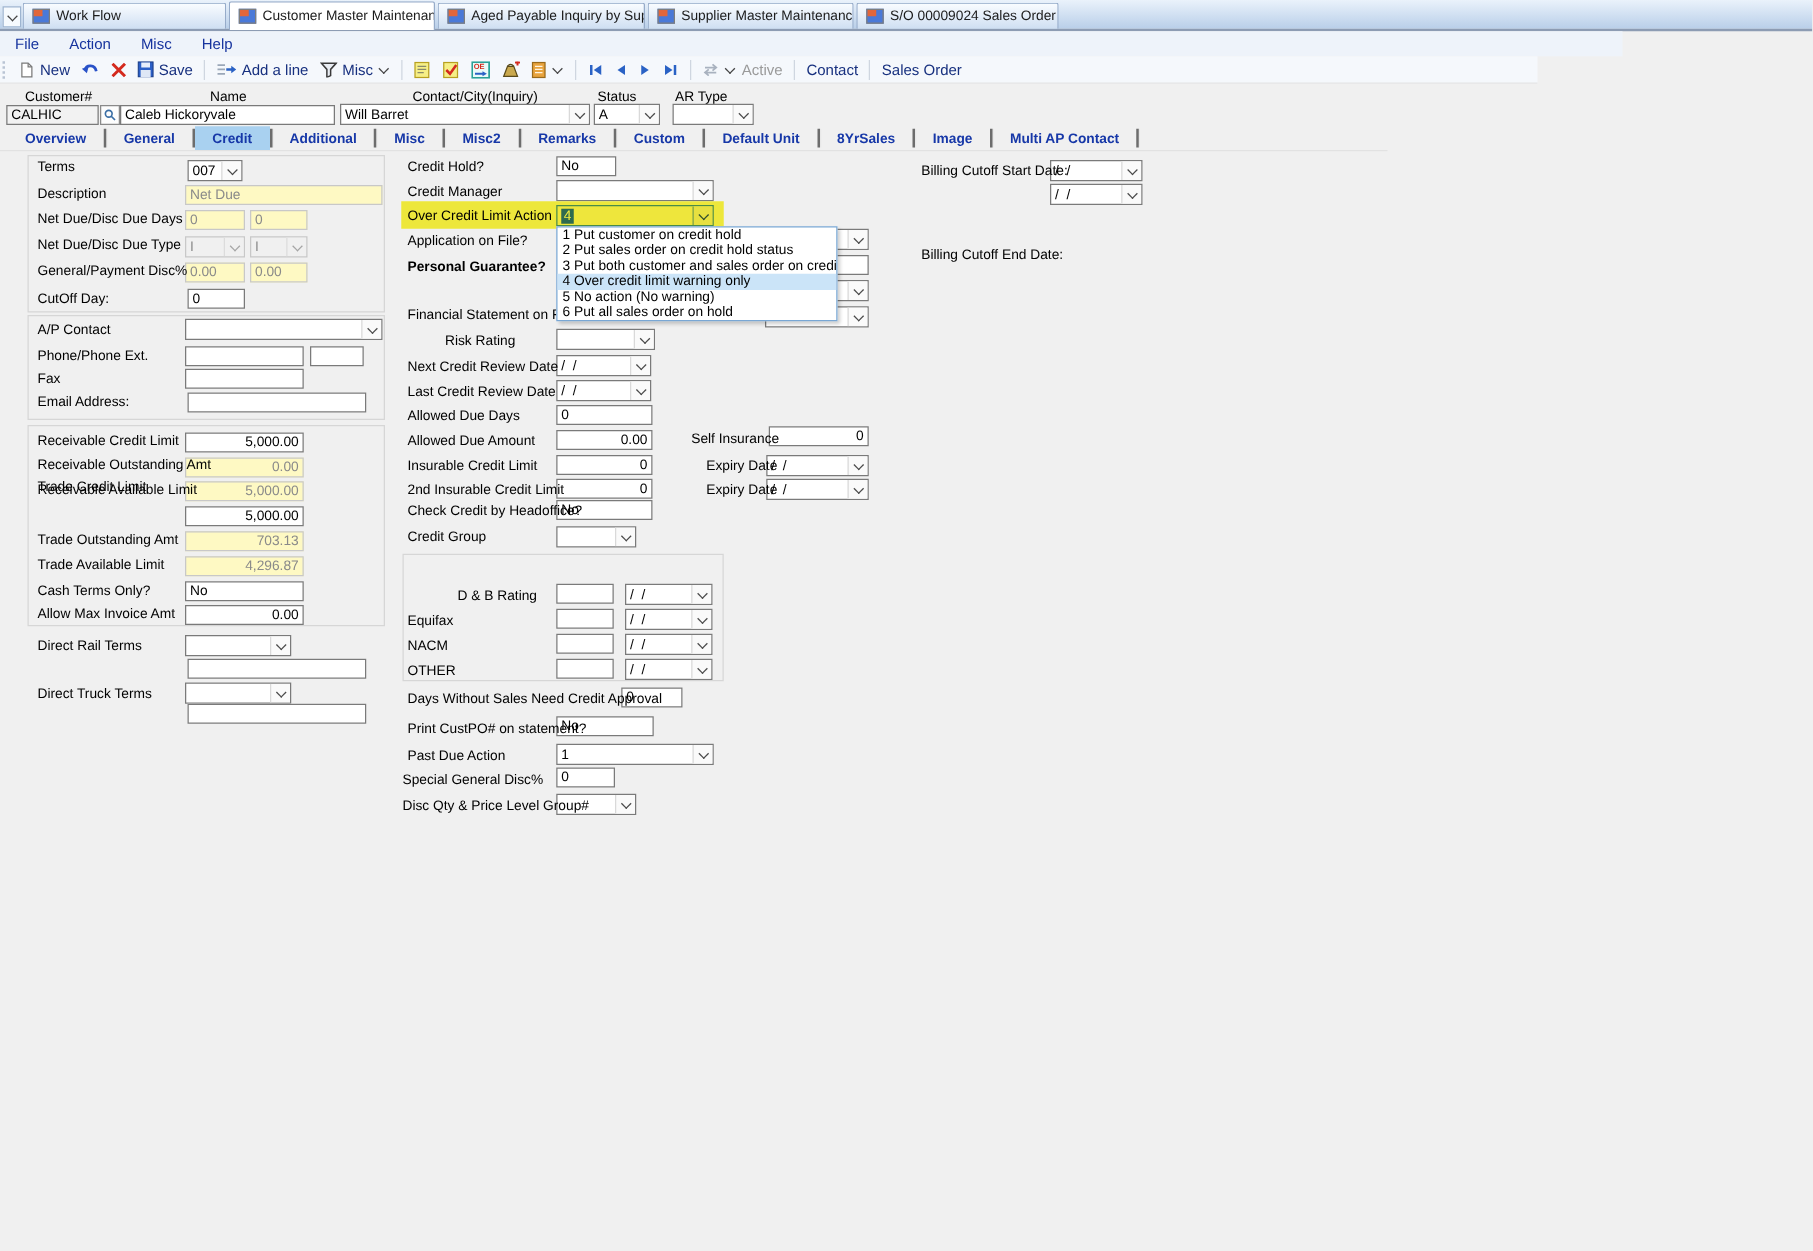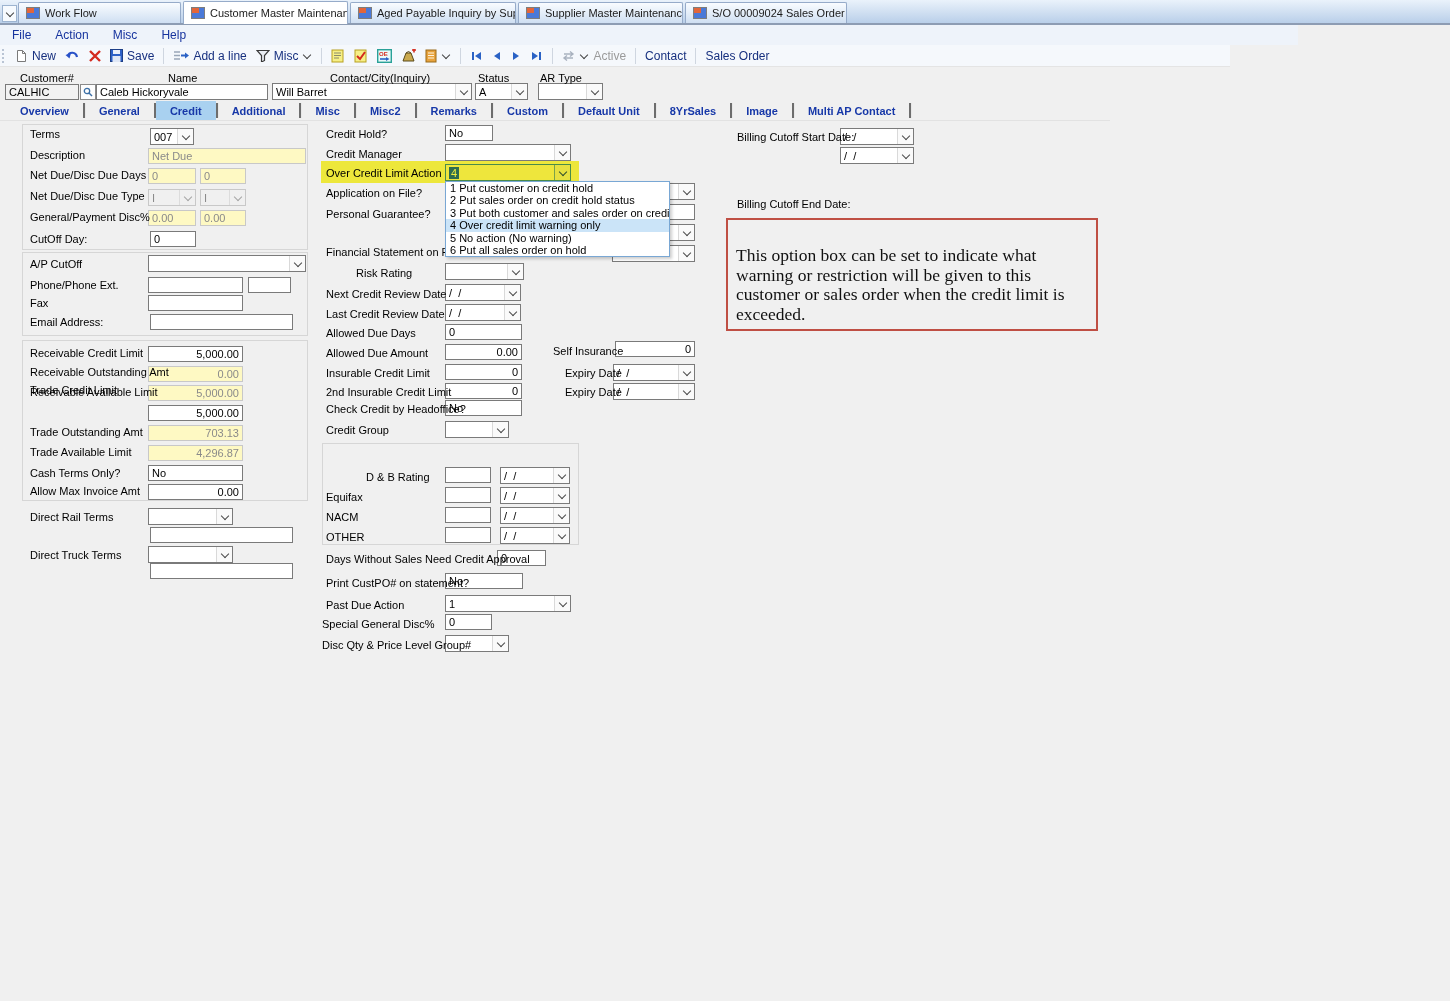--- a/index.html
+++ b/index.html
@@ -296,21 +296,21 @@
     <span class="cv">I</span>
       <span class="ca"></span>
   </div>
   <span class="lbl" style="left:30px;top:211px;">General/Payment  Disc%</span>
   <div class="box dis" style="left:148px;top:210px;width:48px;">0.00</div>
   <div class="box dis" style="left:200px;top:210px;width:46px;">0.00</div>
   <span class="lbl" style="left:30px;top:233px;">CutOff Day:</span>
   <div class="box" style="left:150px;top:231px;width:46px;">0</div>
 
   <div class="grp" style="left:22px;top:252px;width:286px;height:84px;"></div>
-  <span class="lbl" style="left:30px;top:258px;">A/P CutOff</span>
+  <span class="lbl" style="left:30px;top:258px;">A/P Contact</span>
   <div class="combo" style="left:148px;top:255px;width:158px;">
     <span class="cv"></span>
       <span class="ca"></span>
   </div>
   <span class="lbl" style="left:30px;top:279px;">Phone/Phone Ext.</span>
   <div class="box" style="left:148px;top:277px;width:95px;"></div>
   <div class="box" style="left:248px;top:277px;width:43px;"></div>
   <span class="lbl" style="left:30px;top:297px;">Fax</span>
   <div class="box" style="left:148px;top:295px;width:95px;"></div>
   <span class="lbl" style="left:30px;top:316px;">Email Address:</span>
@@ -360,21 +360,21 @@
   <div class="combo hl" style="left:445px;top:164px;width:126px;">
     <span class="cv"><span class="selnum">4</span></span>
     <span class="ca"></span>
   </div>
 
   <span class="lbl" style="left:326px;top:187px;">Application on File?</span>
   <div class="combo" style="left:612px;top:183px;width:83px;">
     <span class="cv"></span>
       <span class="ca"></span>
   </div>
-  <span class="lbl" style="left:326px;top:208px;">Personal Guarantee?</span>
+  <span class="lbl" style="left:326px;top:208px;font-weight:bold;">Personal Guarantee?</span>
   <div class="box" style="left:612px;top:204px;width:83px;"></div>
   <div class="combo" style="left:612px;top:224px;width:83px;">
     <span class="cv"></span>
       <span class="ca"></span>
   </div>
   <span class="lbl" style="left:326px;top:246px;">Financial Statement on File?</span>
   <div class="combo" style="left:612px;top:245px;width:83px;">
     <span class="cv"></span>
       <span class="ca"></span>
   </div>
@@ -478,15 +478,14 @@
   <div class="combo" style="left:840px;top:128px;width:74px;">
     <span class="cv">/  /</span>
       <span class="ca"></span>
   </div>
   <span class="lbl" style="left:737px;top:150px;margin-top:48px;">Billing Cutoff End Date:</span>
   <div class="combo" style="left:840px;top:147px;width:74px;">
     <span class="cv">/  /</span>
       <span class="ca"></span>
   </div>
 
-  <div class="ann">This option box can be set to indicate what warning or restriction will be given to this customer or sales order when the credit limit is exceeded.</div>
 
 </div>
 
 </body></html>

